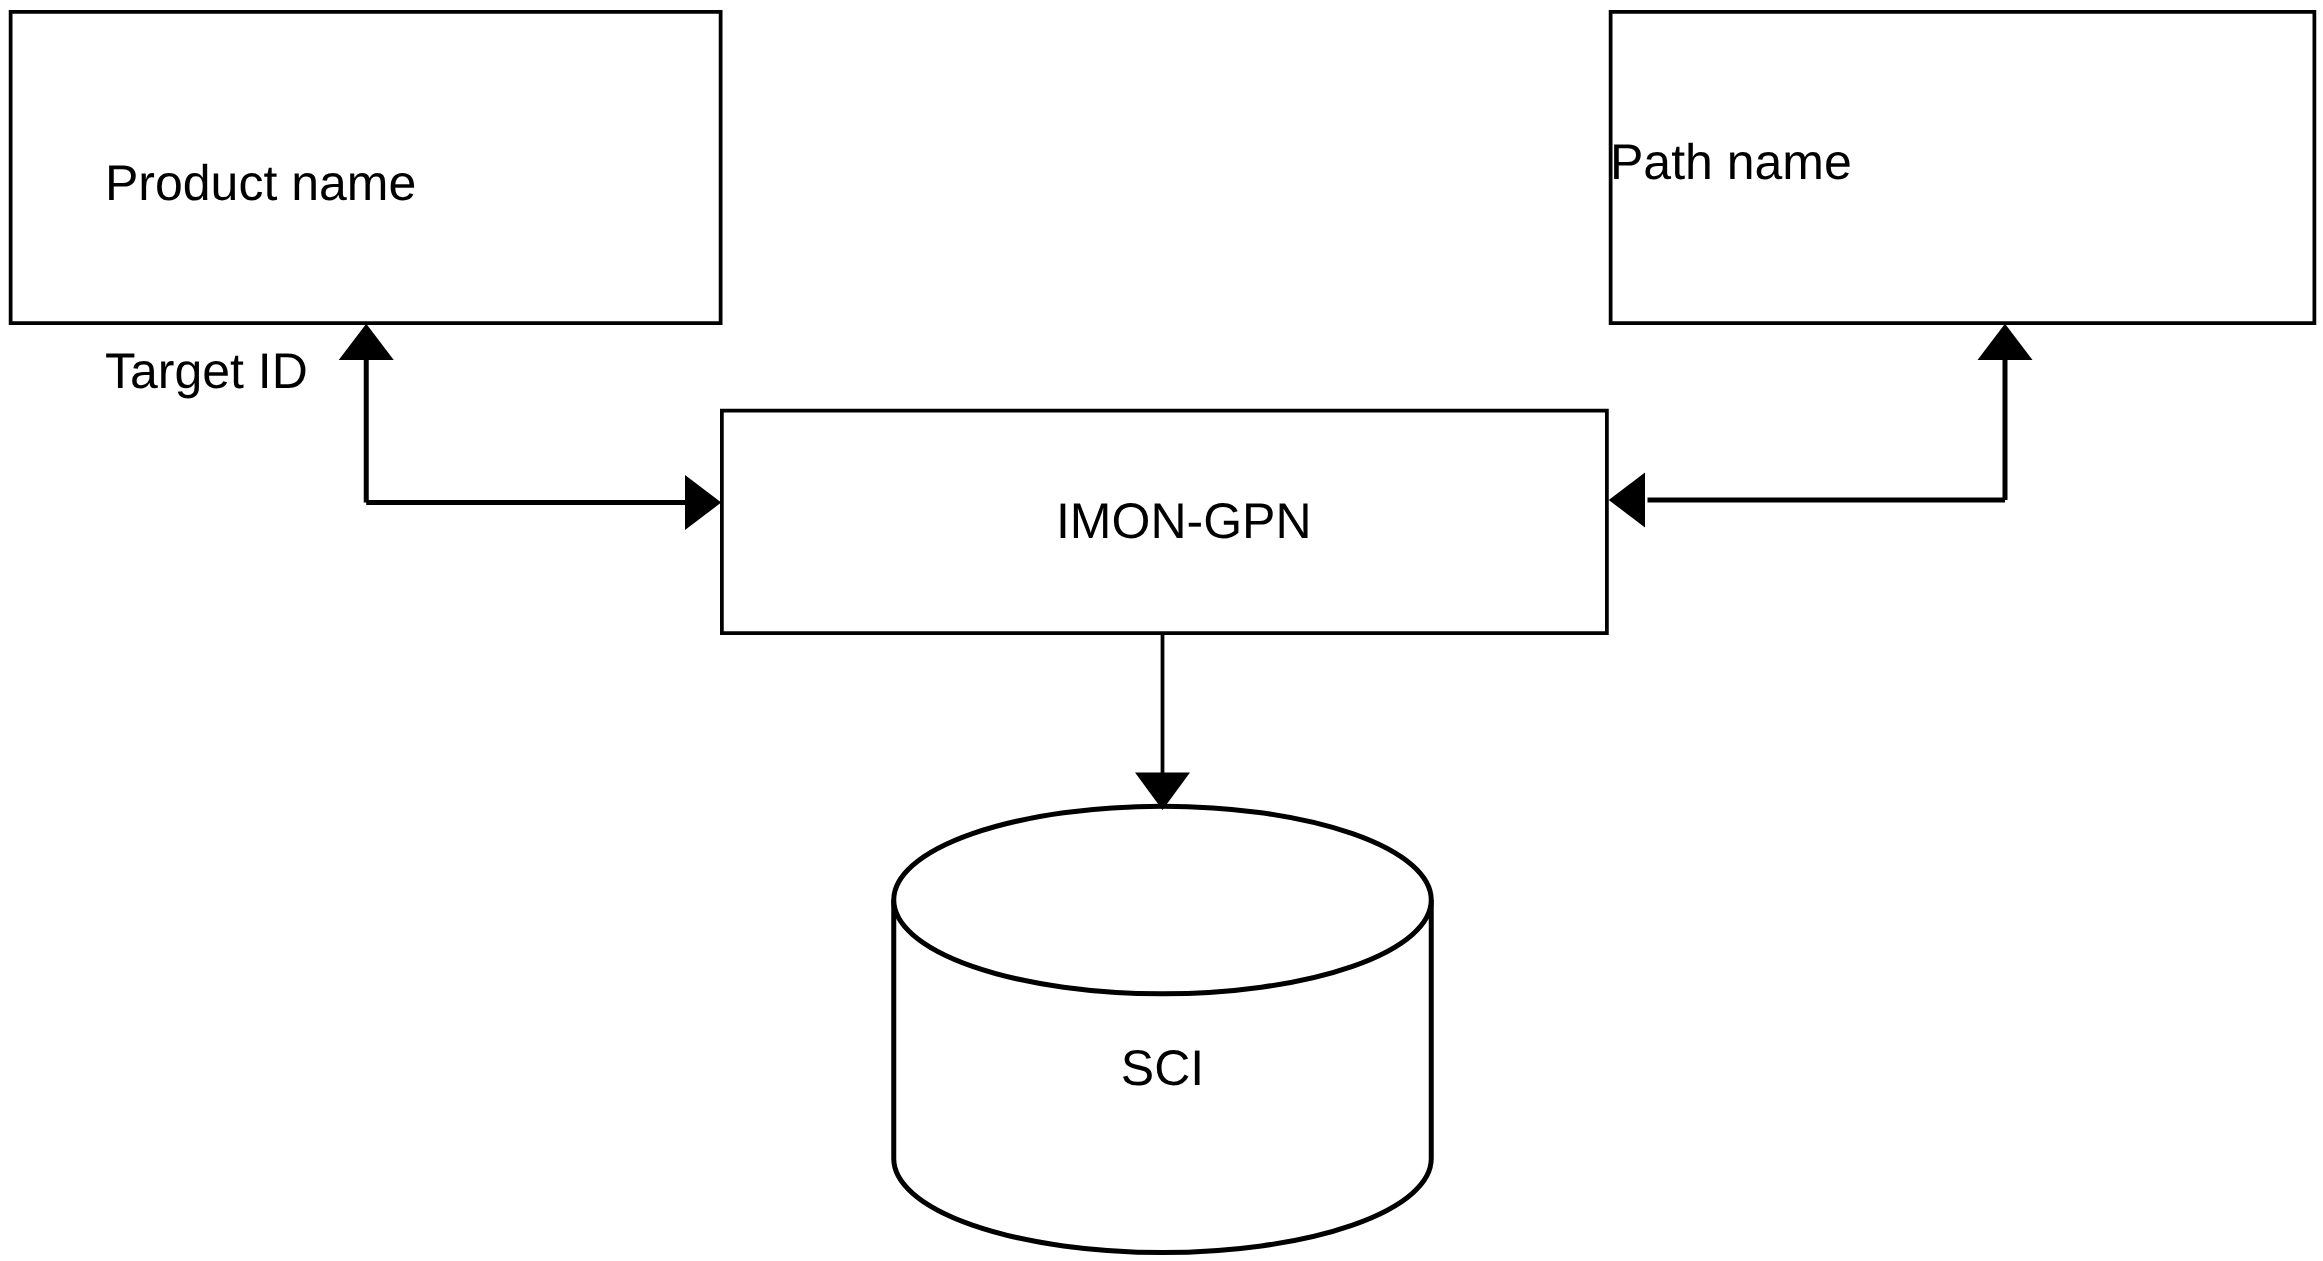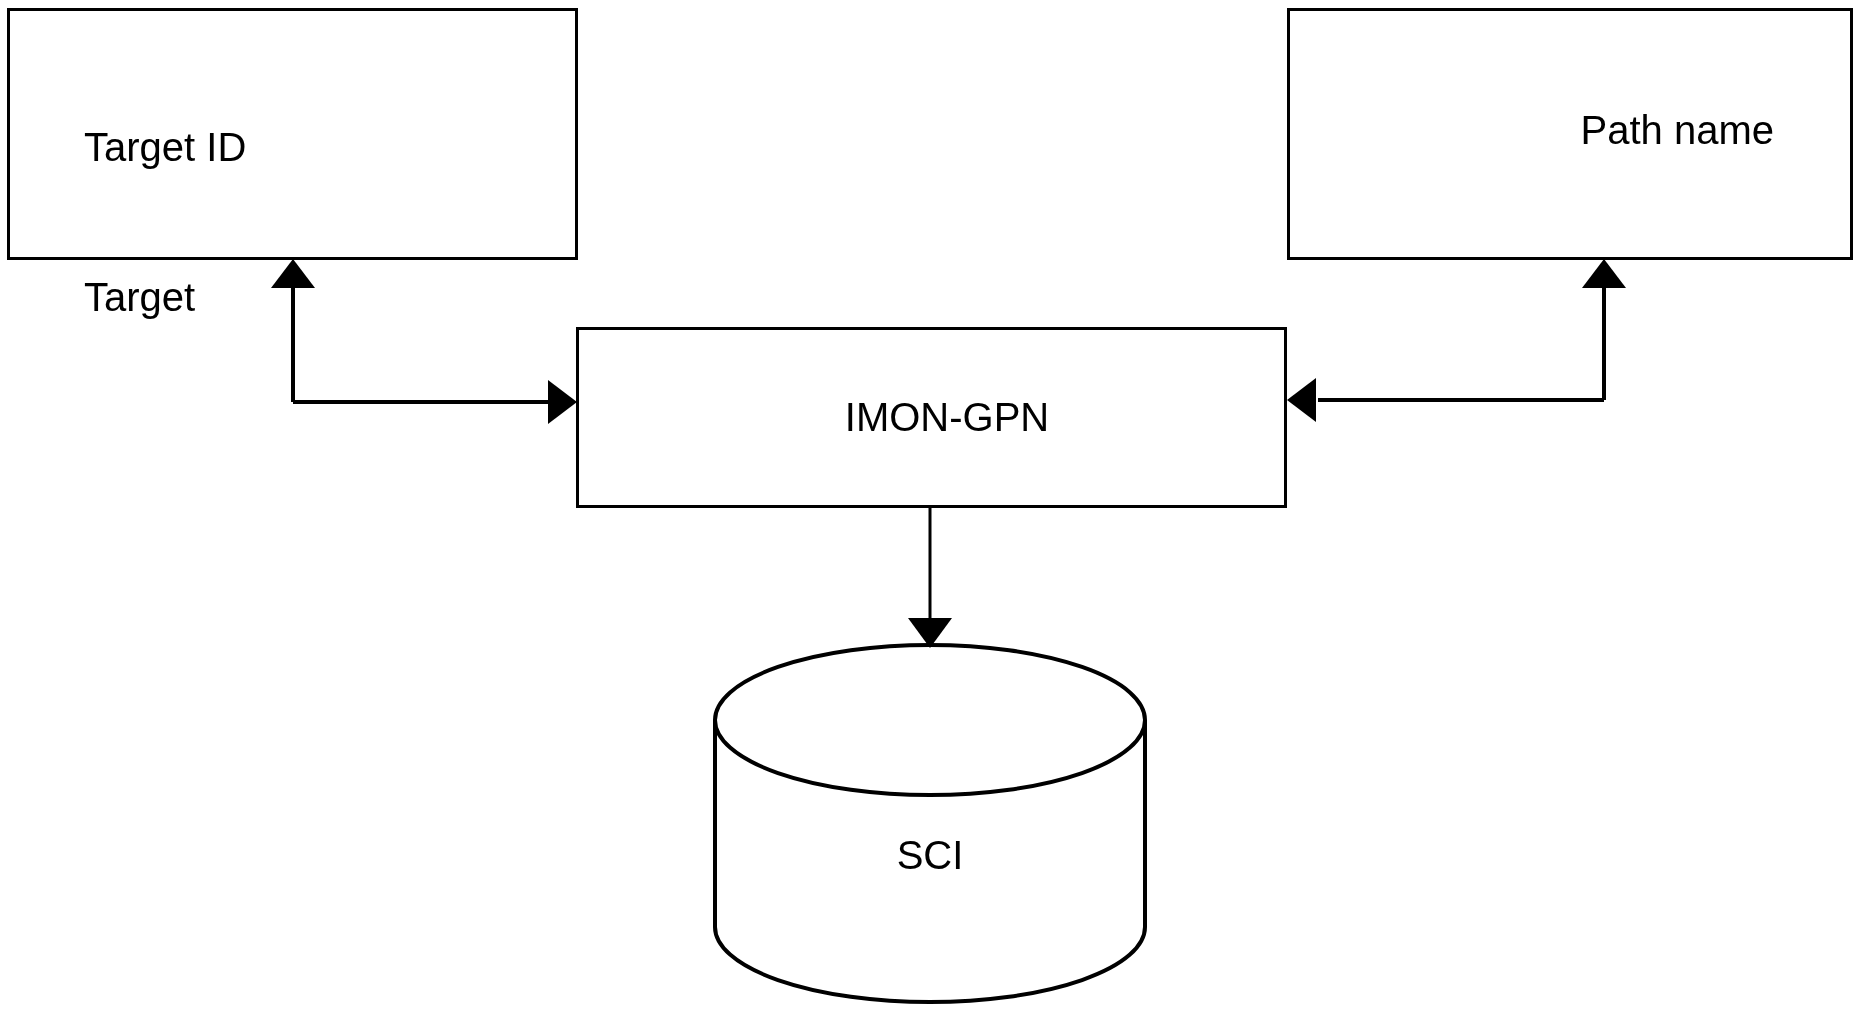--- a/index.html
+++ b/index.html
@@ -47,21 +47,21 @@
     height: 50px;
     line-height: 50px;
     font-size: 40px;
     white-space: pre;
   }
   
   #path-name-label {
     left: 1288px;
     top: 105px;
     width: 486px;
-    text-align: right;
+    text-align: left;
     font-size: 40px;
     line-height: 50px;
   }
   
   #imon-label {
     left: 576px;
     top: 392px;
     width: 710px;
     text-align: center;
     font-size: 40px;
@@ -117,22 +117,22 @@
     </g>
 
     <g>
       <line x1="930" y1="507" x2="930" y2="620" stroke="#000000" stroke-width="3"></line>
       <polygon points="930,648 908,618 952,618" fill="#000000"></polygon>
     </g>
 
   </svg>
 
   <div class="node-label" id="attr-list">
+    <span class="attr-line">Product name</span>
     <span class="attr-line">Target ID</span>
-    <span class="attr-line">Target</span>
   </div>
 
   <div class="node-label" id="path-name-label">Path name</div>
 
   <div class="node-label" id="imon-label">IMON-GPN</div>
 
   <div class="node-label" id="sci-label">SCI</div>
 
 </div>
 

